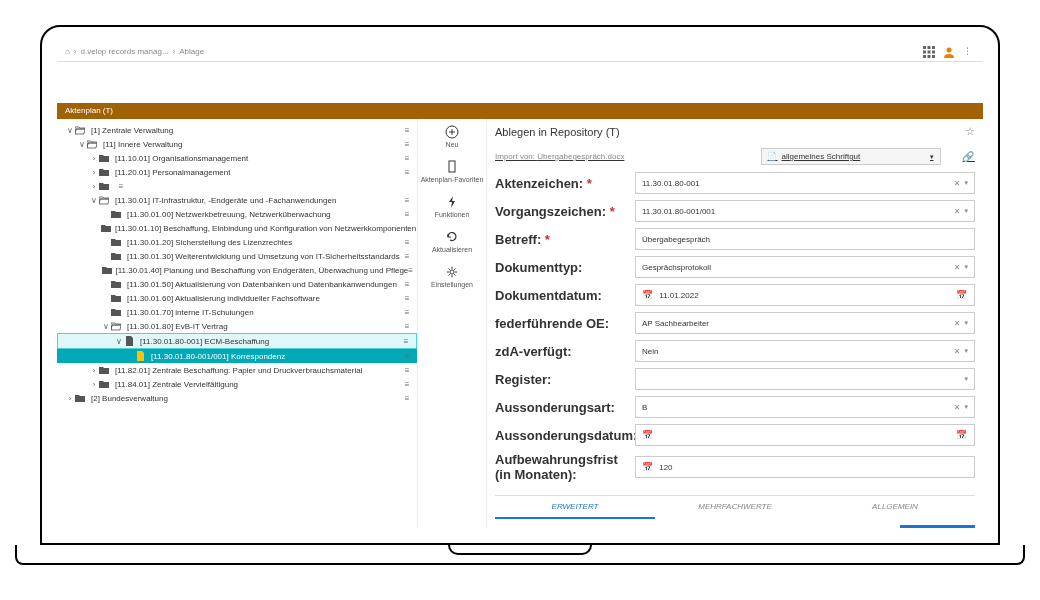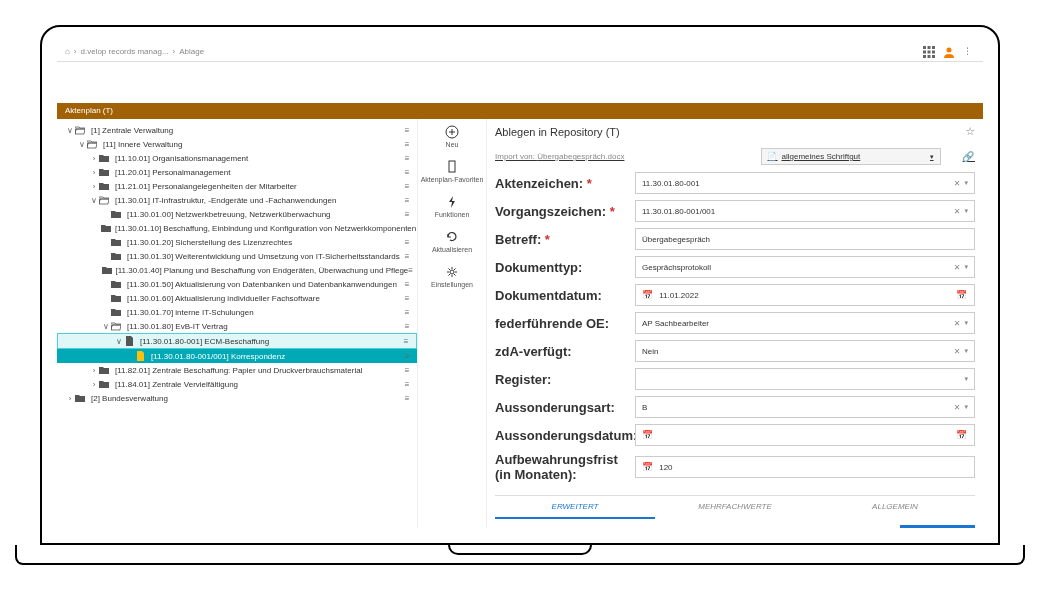--- a/index.html
+++ b/index.html
@@ -155,21 +155,20 @@
             <span class="tree-label">[11.20.01] Personalmanagement</span>
             <span class="tree-menu">≡</span>
           </div>
           <div class="tree-item indent-2">
             <span class="tree-chevron">›</span>
             <span class="tree-icon">
               <svg width="10" height="10" viewBox="0 0 10 10">
                 <path d="M0 2 L4 2 L5 3 L10 3 L10 9 L0 9 Z" fill="#555"></path>
               </svg>
             </span>
-            <span class="tree-label">[11.21.01] Personalangelegenheiten der Mitarbeiter</span>
             <span class="tree-menu">≡</span>
           </div>
           <div class="tree-item indent-2">
             <span class="tree-chevron">∨</span>
             <span class="tree-icon">
               <svg width="10" height="10" viewBox="0 0 10 10">
                 <path d="M0 2 L4 2 L5 3 L10 3 L10 4 L1 4 L0 9 Z M1 4 L10 4 L9 9 L0 9 Z" fill="none" stroke="#555" stroke-width="0.8"></path>
               </svg>
             </span>
             <span class="tree-label">[11.30.01] IT-Infrastruktur, -Endgeräte und -Fachanwendungen</span>

